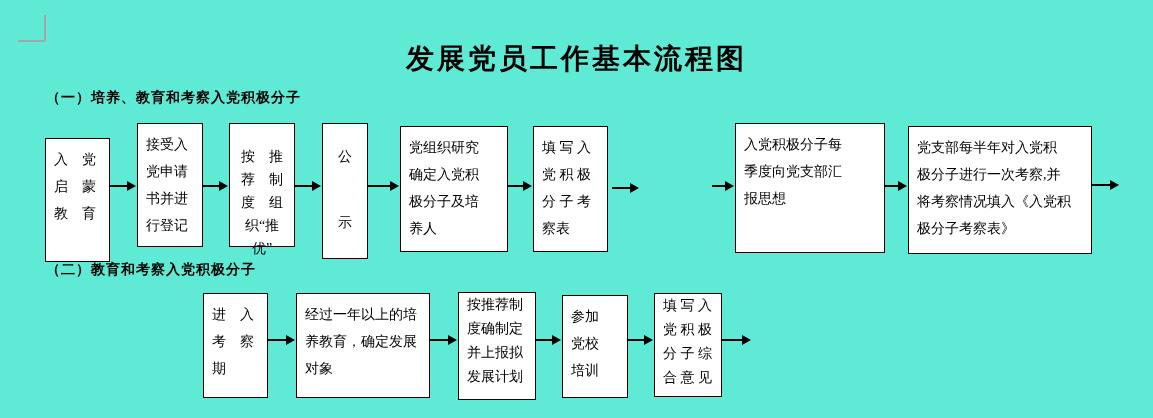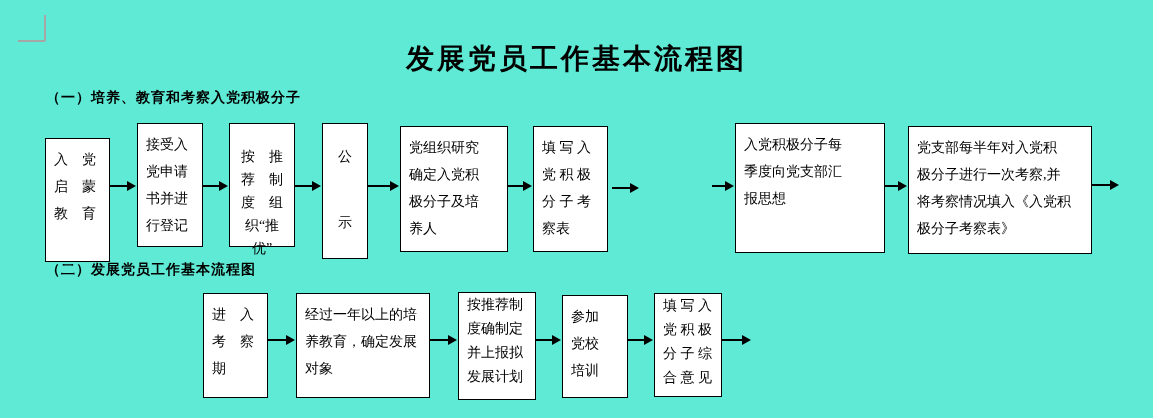--- a/index.html
+++ b/index.html
@@ -74,21 +74,21 @@
 <body>
 
 <div class="canvas">
 
   <div class="margin-mark mark-v"></div>
   <div class="margin-mark mark-h"></div>
 
   <h1 class="title">发展党员工作基本流程图</h1>
 
   <div class="section-heading heading-1">（一）培养、教育和考察入党积极分子</div>
-  <div class="section-heading heading-2">（二）发展党员工作基本流程图</div>
+  <div class="section-heading heading-2">（二）教育和考察入党积极分子</div>
 
   <div class="box" style="left:45px;top:138px;width:65px;height:124px">入　党
 启　蒙
 教　育</div>
   <div class="box" style="left:137px;top:123px;width:66px;height:124px">接受入
 党申请
 书并进
 行登记</div>
   <div class="box lh23" style="left:229px;top:123px;width:66px;height:124px">按　推
 荐　制

